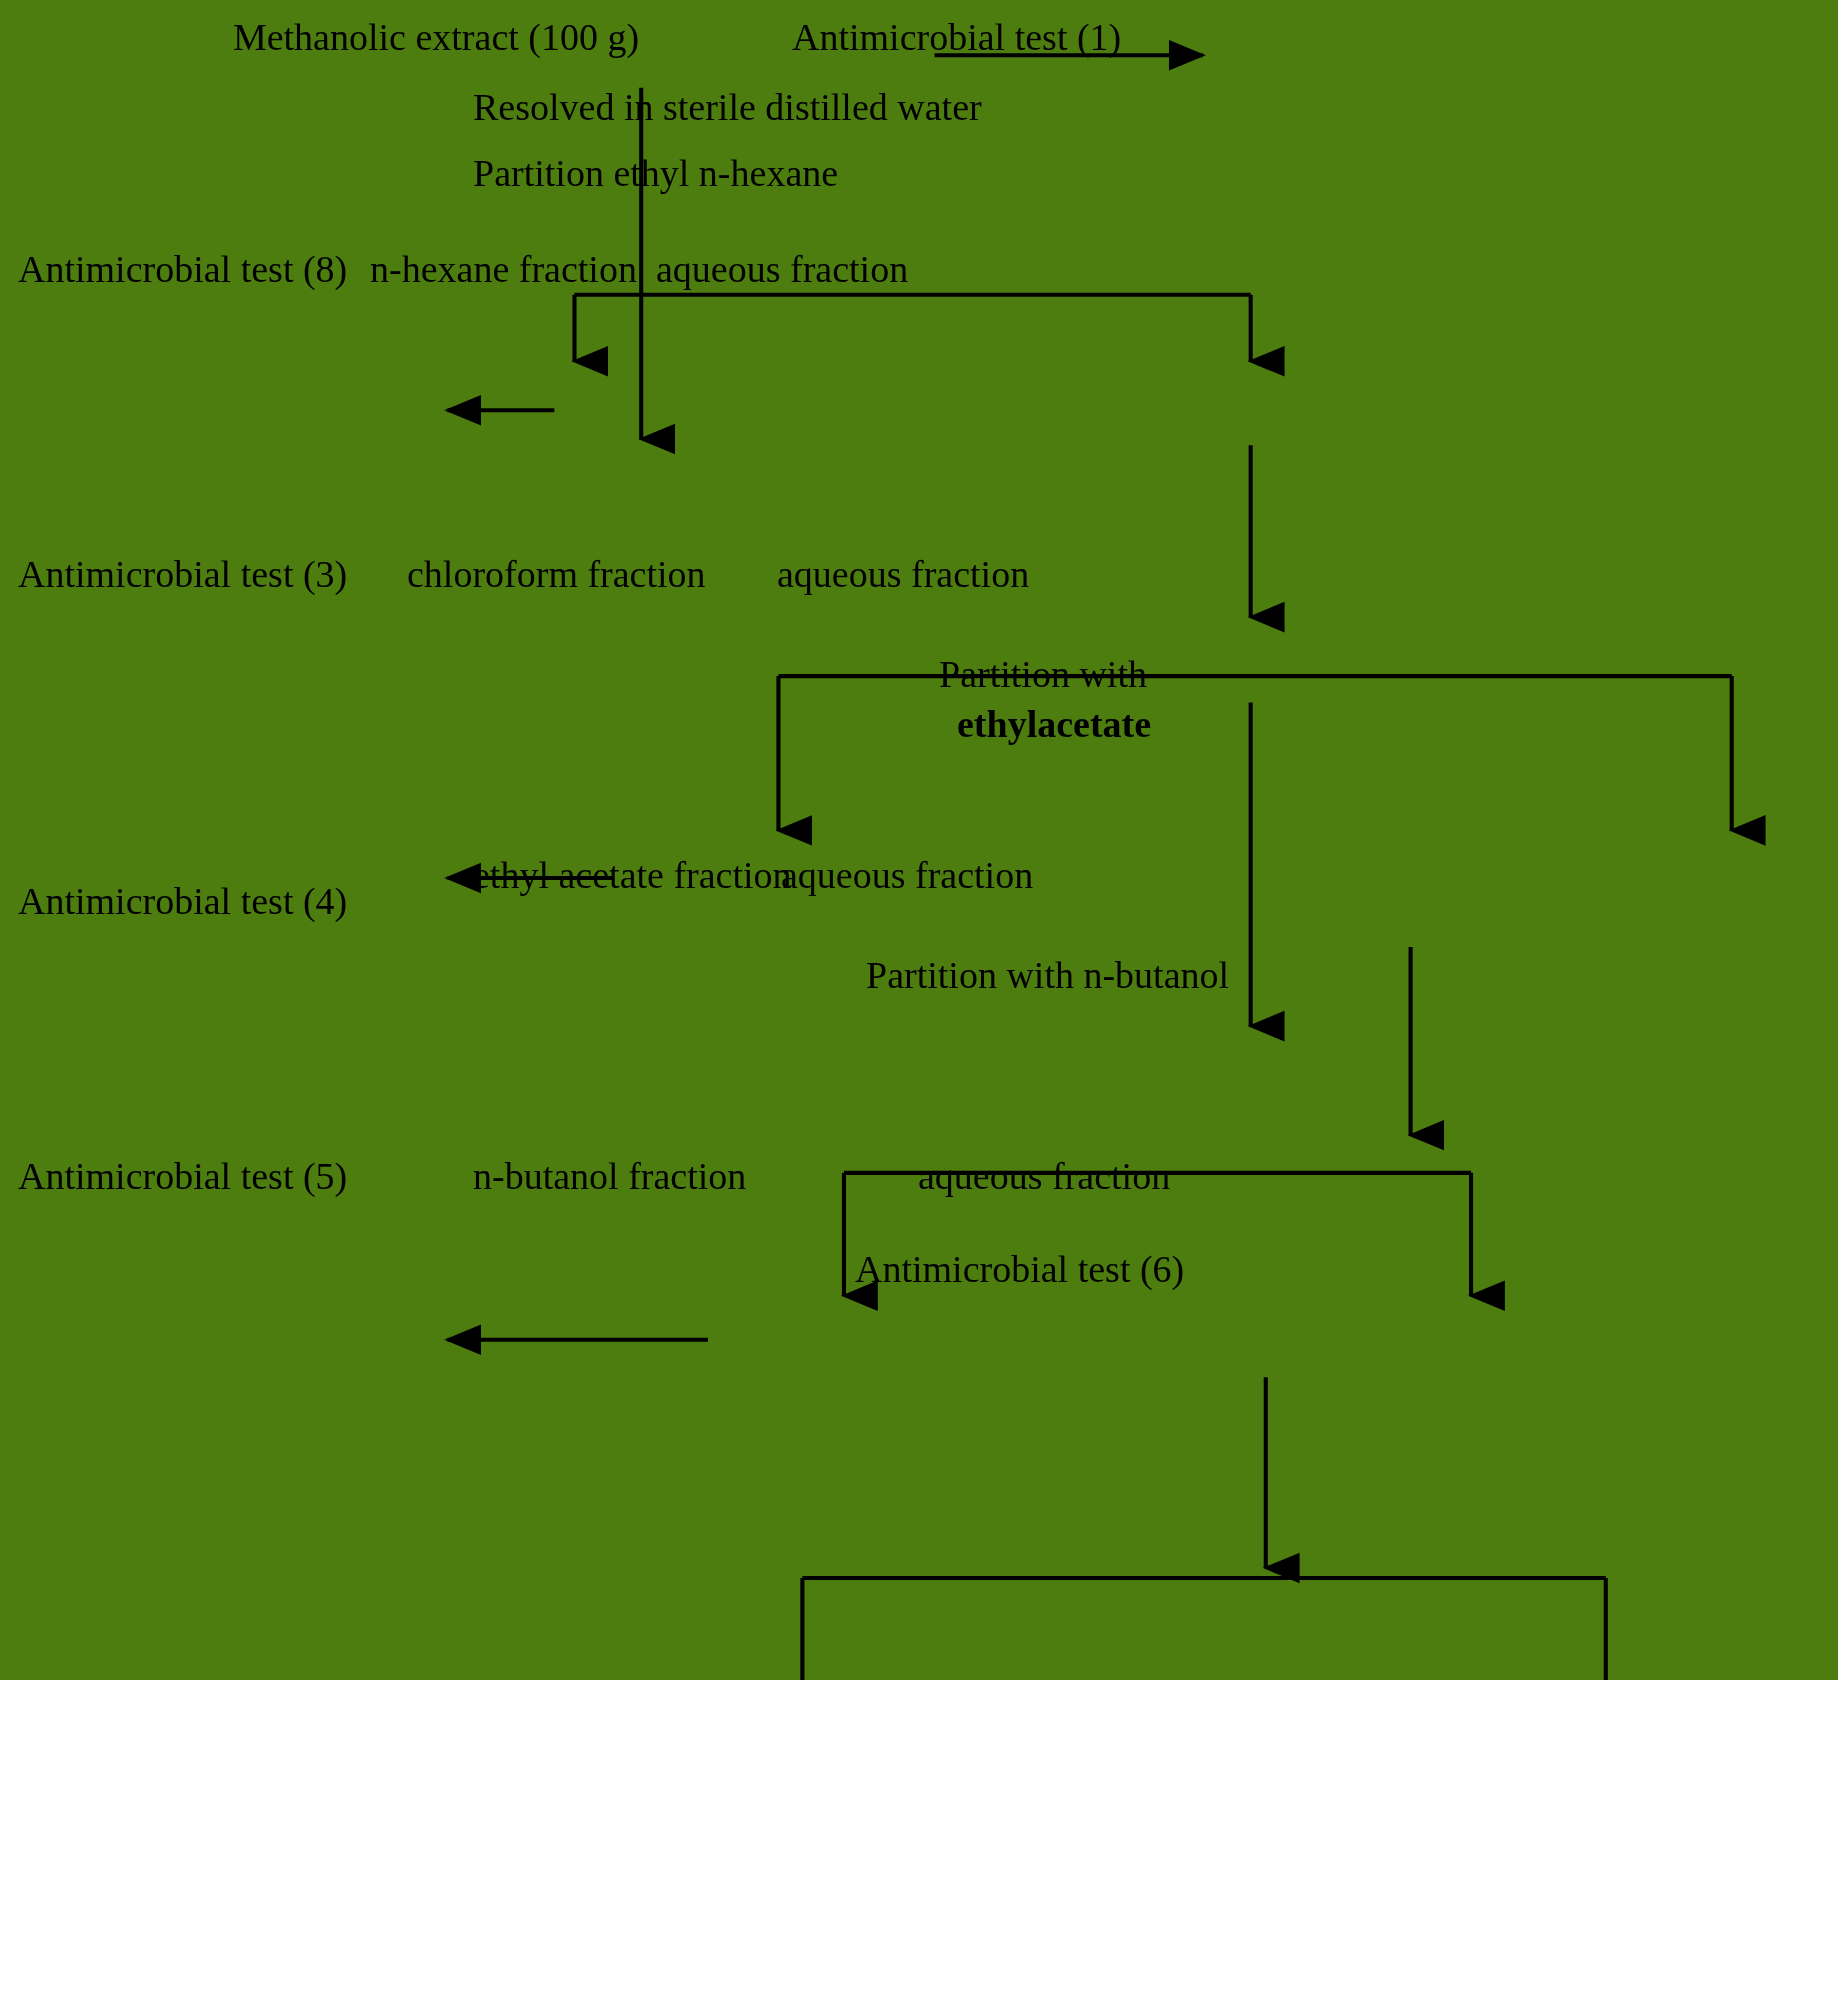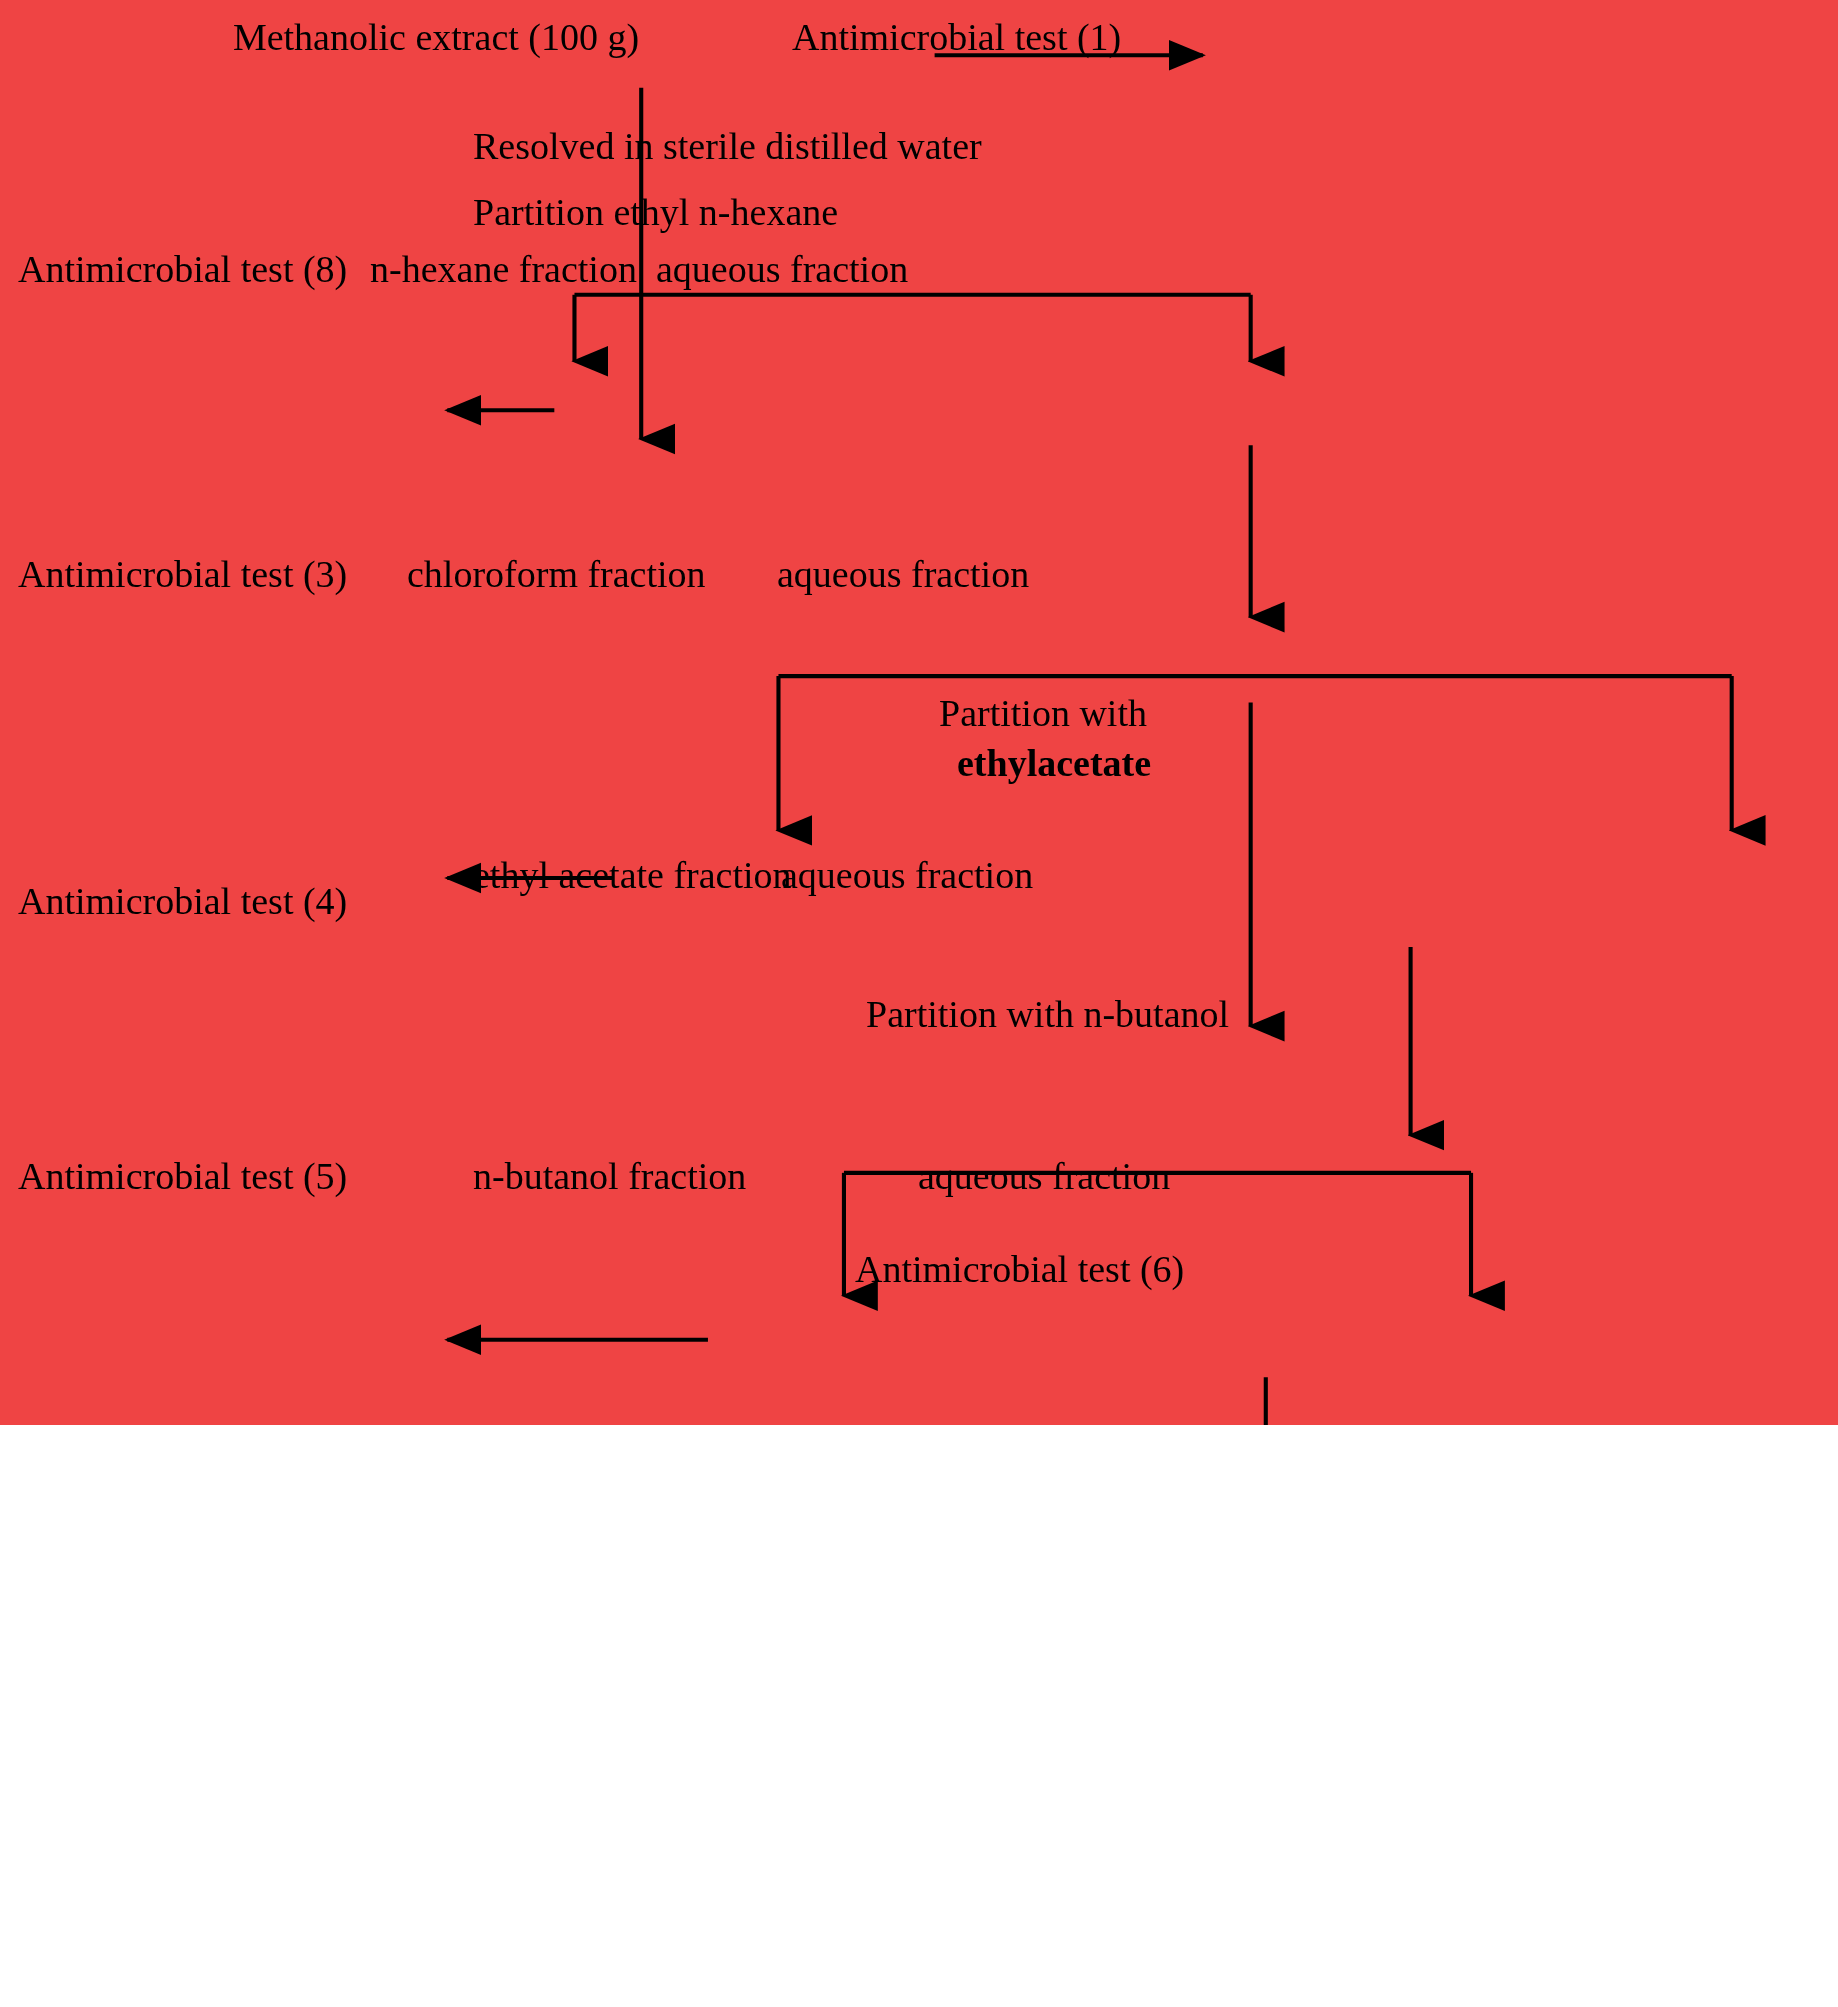--- a/index.html
+++ b/index.html
@@ -7,22 +7,22 @@
     padding: 0;
     background: #ffffff;
   }
   body {
     font-family: "Liberation Serif", "DejaVu Serif", serif;
     color: #000000;
   }
   #flowchart-root {
     position: relative;
     width: 1839px;
-    height: 1425px;
-    background: #ef4444;
+    height: 1680px;
+    background: #4d7c0f;
     overflow: hidden;
   }
   #edge-layer {
     position: absolute;
     left: 0;
     top: 0;
     width: 1839px;
     height: 2007px;
   }
   .node {
@@ -35,21 +35,20 @@
   }
   .node.center { transform: translateX(-50%); }
   .node.left   { transform: none; }
   .edge-label {
     position: absolute;
     white-space: nowrap;
     font-size: 38px;
     line-height: 1;
     color: #000000;
     font-family: "Liberation Serif", "DejaVu Serif", serif;
-    margin-top: 39px;
   }
   .edge-label.bold { font-weight: bold; }
 </style>
 </head>
 <body>
 
 <div id="flowchart-root">
 
   <svg id="edge-layer" viewBox="0 0 2247 2453" width="1839" height="2007" xmlns="http://www.w3.org/2000/svg">
     <defs>

